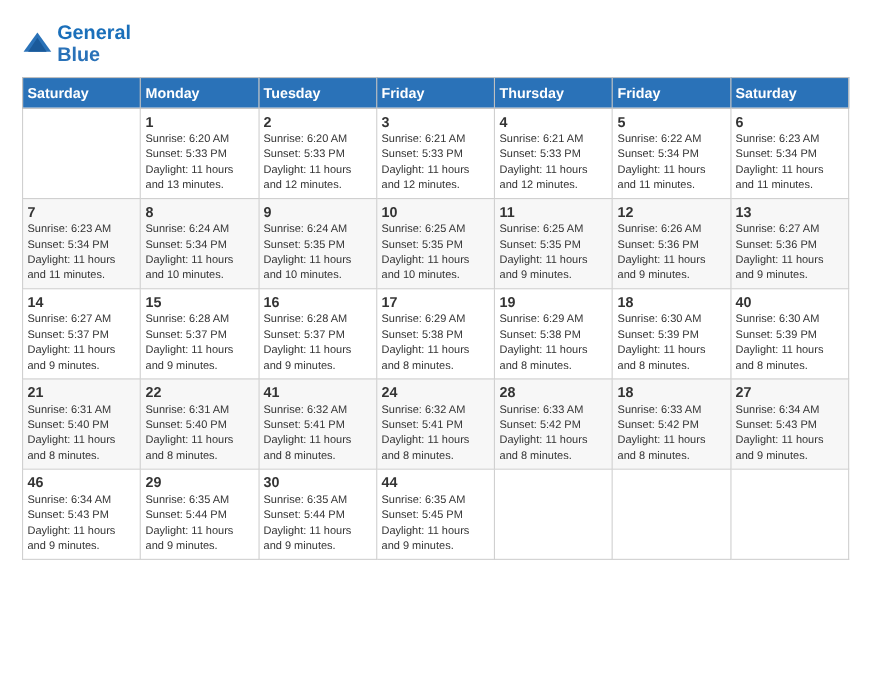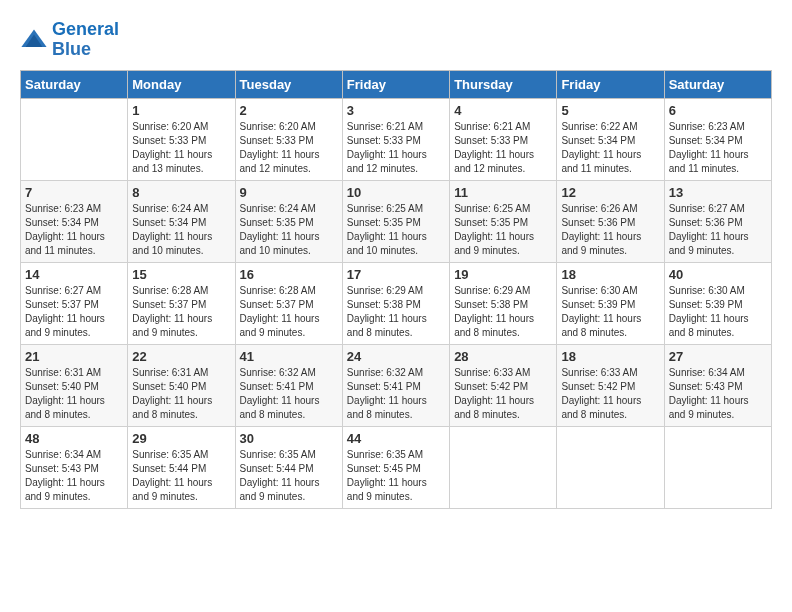--- a/index.html
+++ b/index.html
@@ -230,21 +230,21 @@
           <span class="day-num">18</span>
           <div class="day-info">Sunrise: 6:33 AM<br>Sunset: 5:42 PM<br>Daylight: 11 hours and 8 minutes.</div>
         </td>
         <td>
           <span class="day-num">27</span>
           <div class="day-info">Sunrise: 6:34 AM<br>Sunset: 5:43 PM<br>Daylight: 11 hours and 9 minutes.</div>
         </td>
       </tr>
       <tr>
         <td>
-          <span class="day-num">48</span>
+          <span class="day-num">46</span>
           <div class="day-info">Sunrise: 6:34 AM<br>Sunset: 5:43 PM<br>Daylight: 11 hours and 9 minutes.</div>
         </td>
         <td>
           <span class="day-num">29</span>
           <div class="day-info">Sunrise: 6:35 AM<br>Sunset: 5:44 PM<br>Daylight: 11 hours and 9 minutes.</div>
         </td>
         <td>
           <span class="day-num">30</span>
           <div class="day-info">Sunrise: 6:35 AM<br>Sunset: 5:44 PM<br>Daylight: 11 hours and 9 minutes.</div>
         </td>

